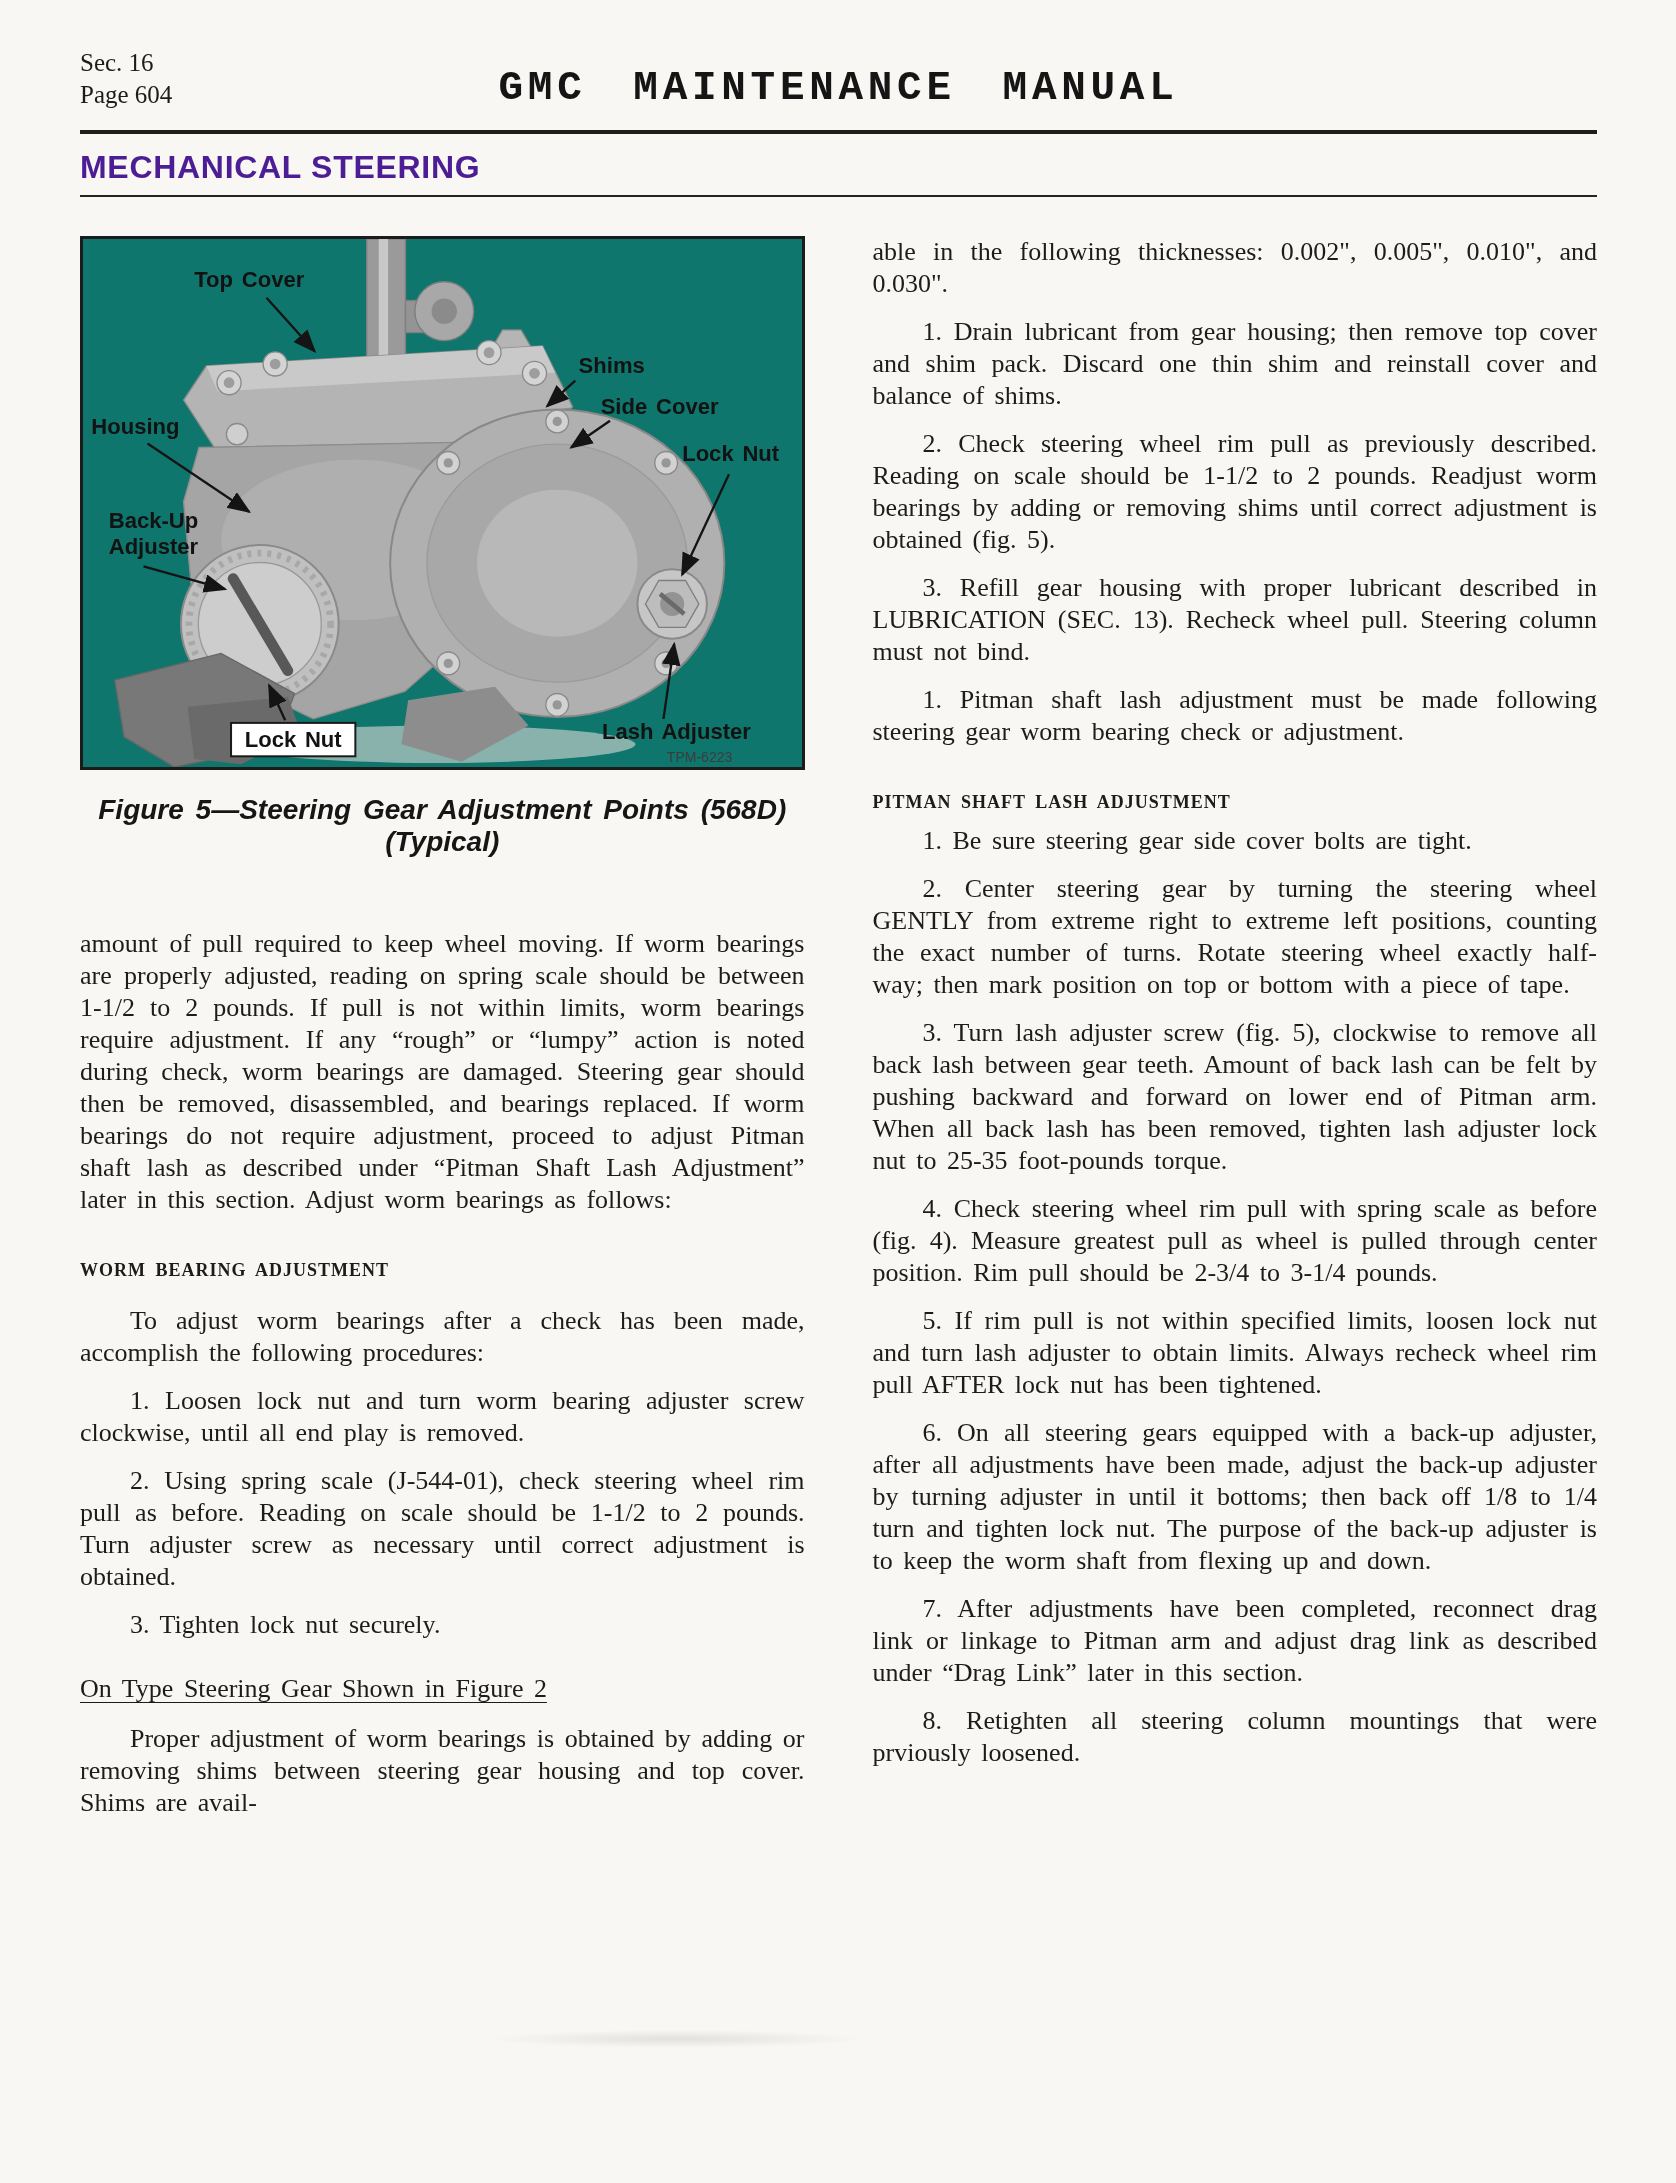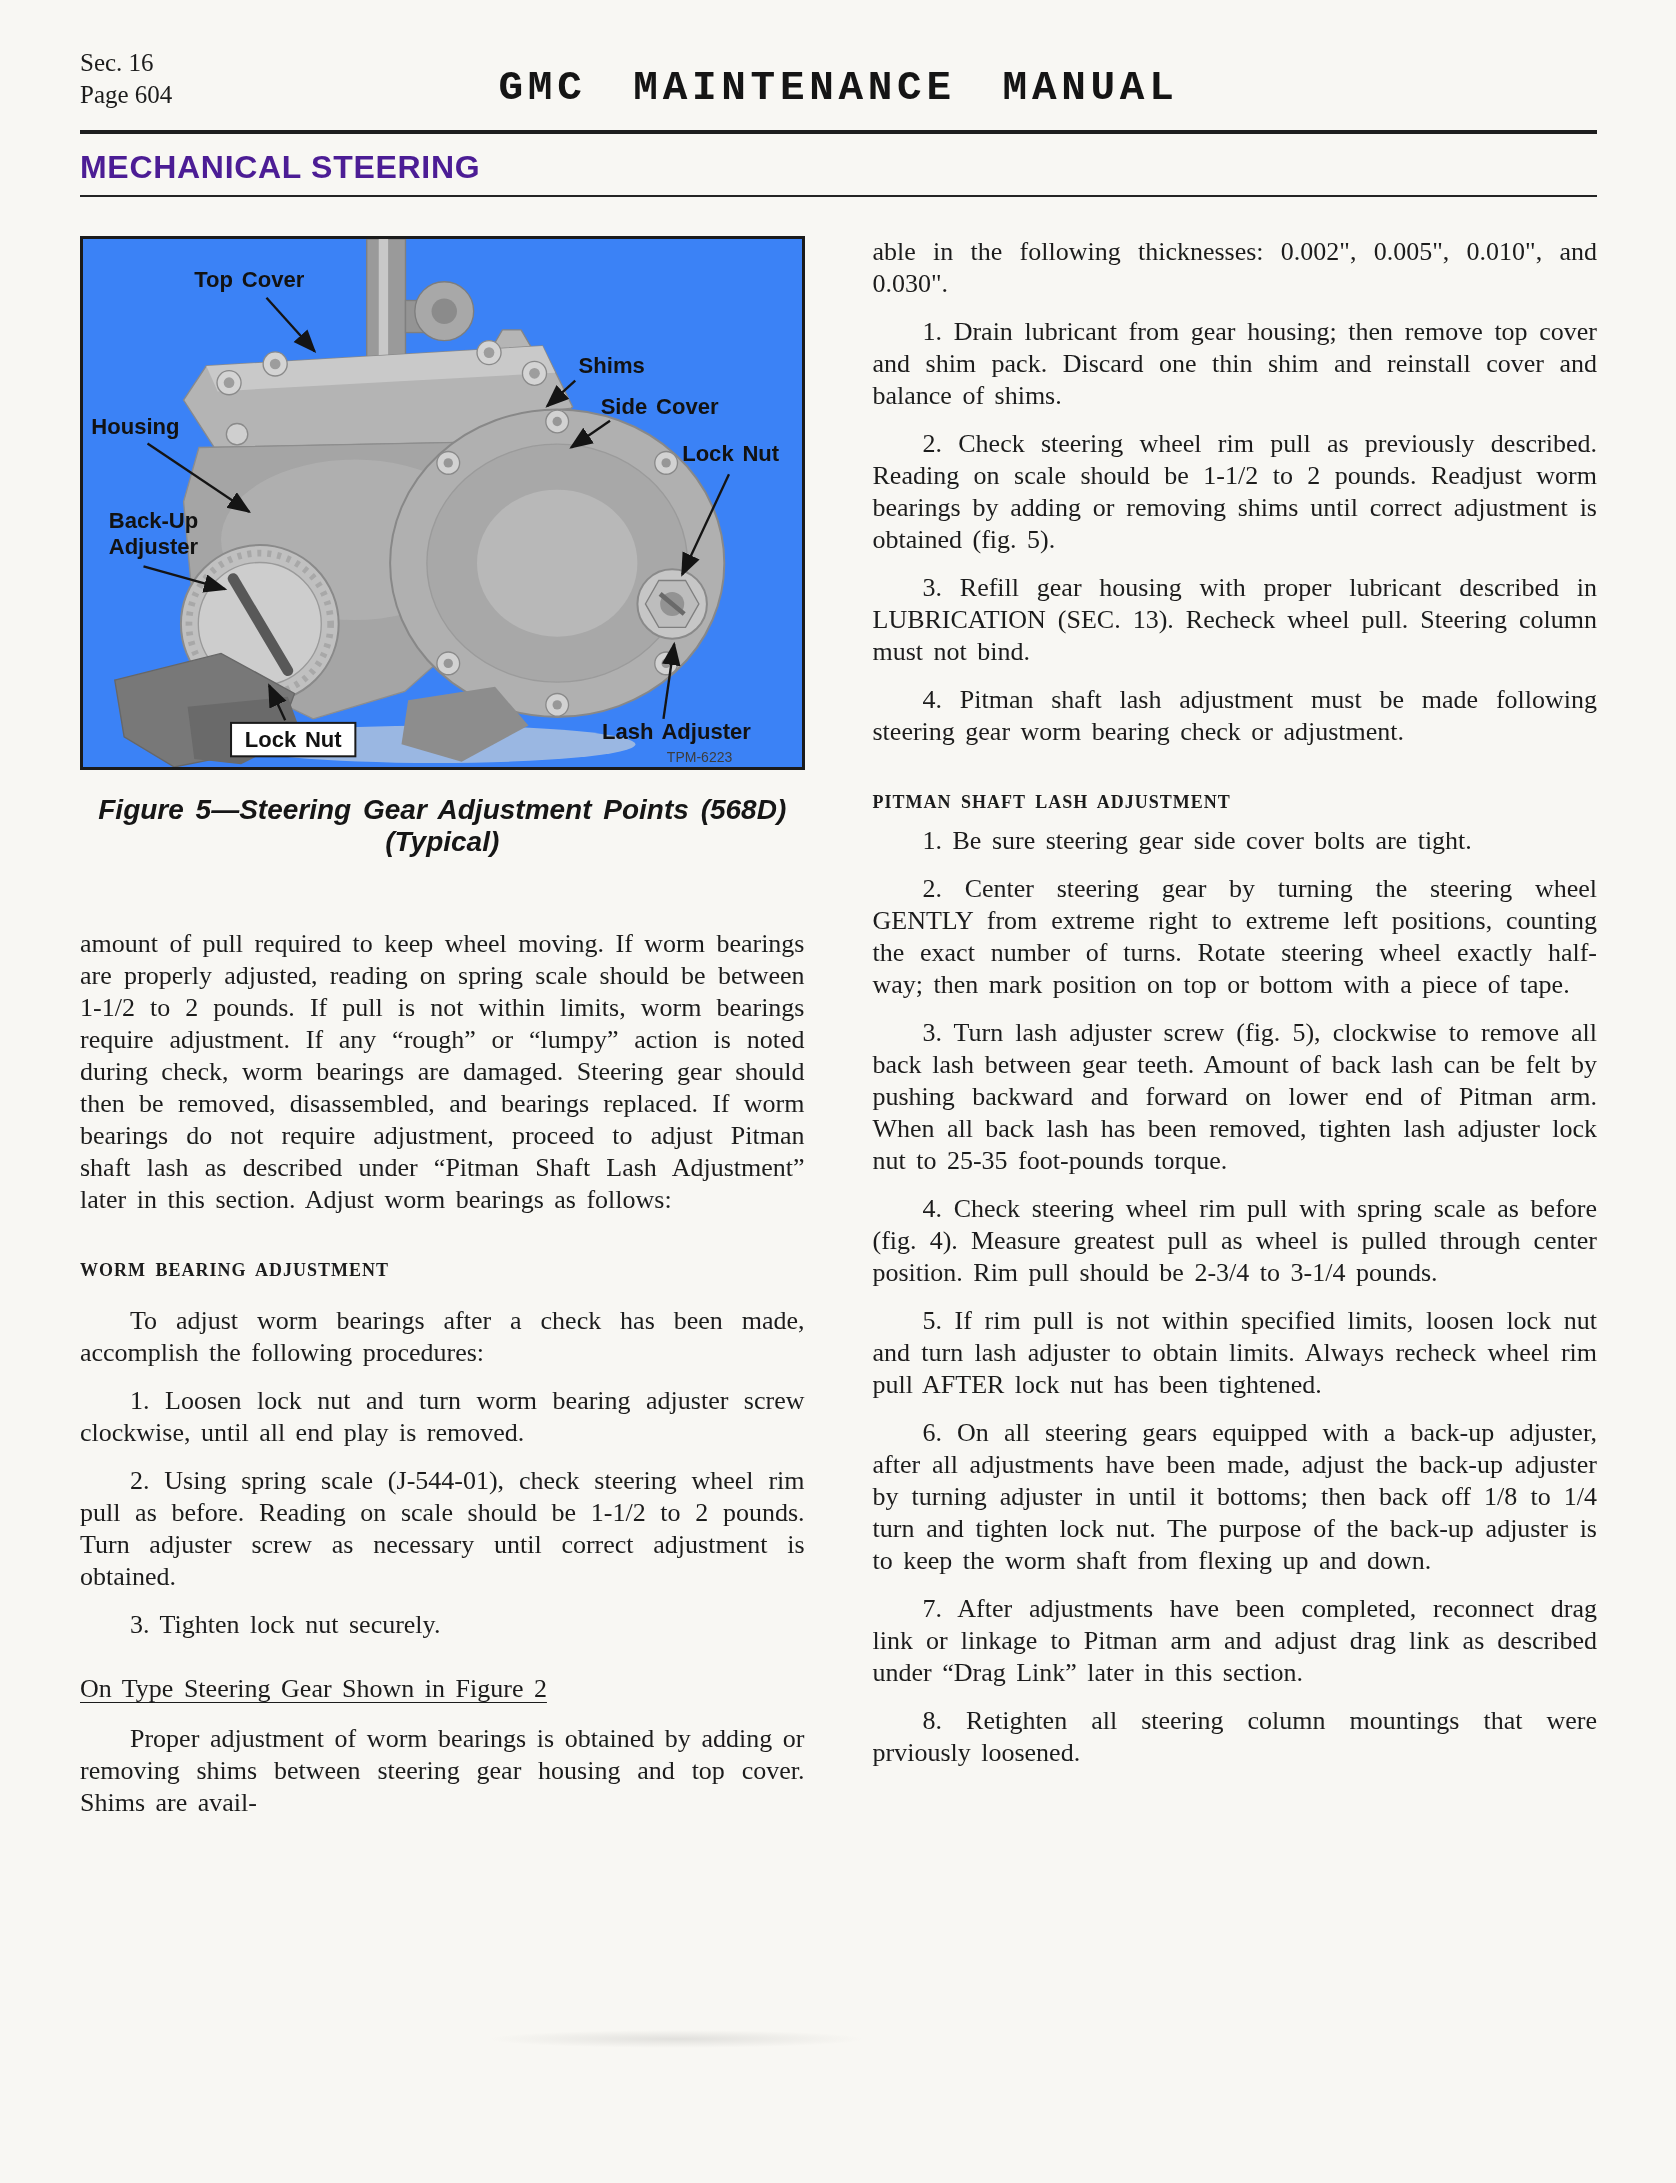--- a/index.html
+++ b/index.html
@@ -32,21 +32,21 @@
   .rule-thin { height: 2px; background: #242424; margin-top: 9.5px; }
 
   
   .columns { display: flex; gap: 68px; margin-top: 39px; }
   .col { flex: 1; min-width: 0; font-size: 26px; line-height: 32px; text-align: justify; word-spacing: 4px; }
 
   
   .figure-box {
     border: 3.4px solid #1b1b1b;
     height: 534px;
-    background: #3b82f6;
+    background: #0f766e;
     overflow: hidden;
   }
   .figure-box svg { width: 100%; height: 100%; display: block; }
   figcaption {
     margin-top: 24px;
     text-align: center;
     font-family: "Liberation Sans", sans-serif;
     font-style: italic; font-weight: 700; font-size: 28px; color: #161616;
   }
   .fig-label { font-family: "Liberation Sans", sans-serif; font-weight: 700; font-size: 33px; fill: #121212; }
@@ -223,21 +223,21 @@
       <p class="subhead">On Type Steering Gear Shown in Figure 2</p>
       <p class="indent">Proper adjustment of worm bearings is obtained by adding or removing shims between steering gear housing and top cover. Shims are avail-</p>
     </section>
 
     <section class="col">
       <p class="para">able in the following thicknesses: 0.002", 0.005", 0.010", and 0.030".</p>
 
       <p class="step">1. Drain lubricant from gear housing; then remove top cover and shim pack. Discard one thin shim and reinstall cover and balance of shims.</p>
       <p class="step">2. Check steering wheel rim pull as previously described. Reading on scale should be 1-1/2 to 2 pounds. Readjust worm bearings by adding or removing shims until correct adjustment is obtained (fig. 5).</p>
       <p class="step">3. Refill gear housing with proper lubricant described in LUBRICATION (SEC. 13). Recheck wheel pull. Steering column must not bind.</p>
-      <p class="step">4. Pitman shaft lash adjustment must be made following steering gear worm bearing check or adjustment.</p>
+      <p class="step">1. Pitman shaft lash adjustment must be made following steering gear worm bearing check or adjustment.</p>
 
       <h3 class="body-heading heading-tight">PITMAN SHAFT LASH ADJUSTMENT</h3>
 
       <p class="step" style="margin-top:0;">1. Be sure steering gear side cover bolts are tight.</p>
       <p class="step">2. Center steering gear by turning the steering wheel GENTLY from extreme right to extreme left positions, counting the exact number of turns. Rotate steering wheel exactly half-way; then mark position on top or bottom with a piece of tape.</p>
       <p class="step">3. Turn lash adjuster screw (fig. 5), clockwise to remove all back lash between gear teeth. Amount of back lash can be felt by pushing backward and forward on lower end of Pitman arm. When all back lash has been removed, tighten lash adjuster lock nut to 25-35 foot-pounds torque.</p>
       <p class="step">4. Check steering wheel rim pull with spring scale as before (fig. 4). Measure greatest pull as wheel is pulled through center position. Rim pull should be 2-3/4 to 3-1/4 pounds.</p>
       <p class="step">5. If rim pull is not within specified limits, loosen lock nut and turn lash adjuster to obtain limits. Always recheck wheel rim pull AFTER lock nut has been tightened.</p>
       <p class="step">6. On all steering gears equipped with a back-up adjuster, after all adjustments have been made, adjust the back-up adjuster by turning adjuster in until it bottoms; then back off 1/8 to 1/4 turn and tighten lock nut. The purpose of the back-up adjuster is to keep the worm shaft from flexing up and down.</p>
       <p class="step">7. After adjustments have been completed, reconnect drag link or linkage to Pitman arm and adjust drag link as described under “Drag Link” later in this section.</p>

